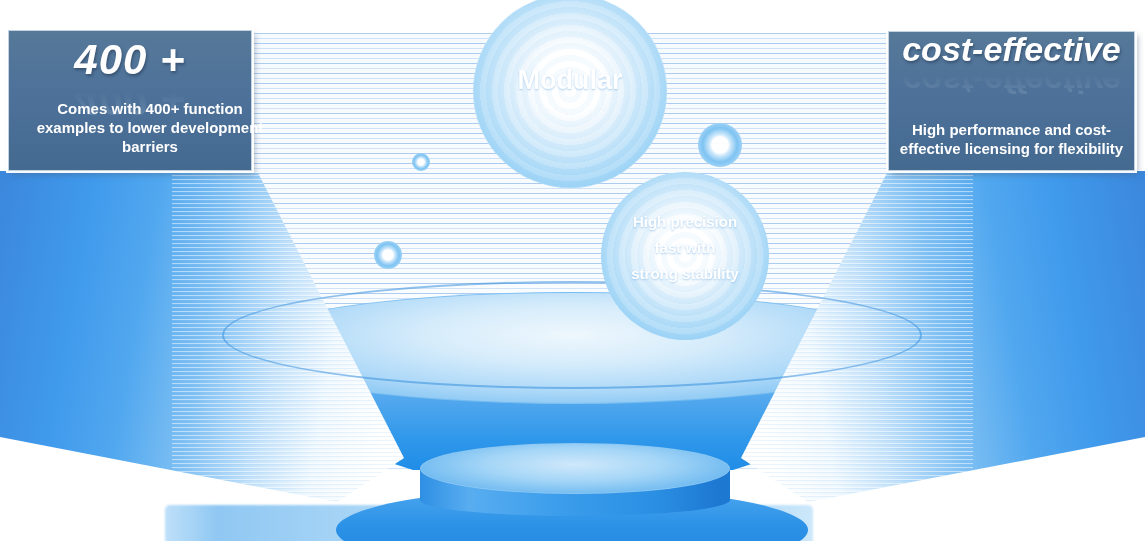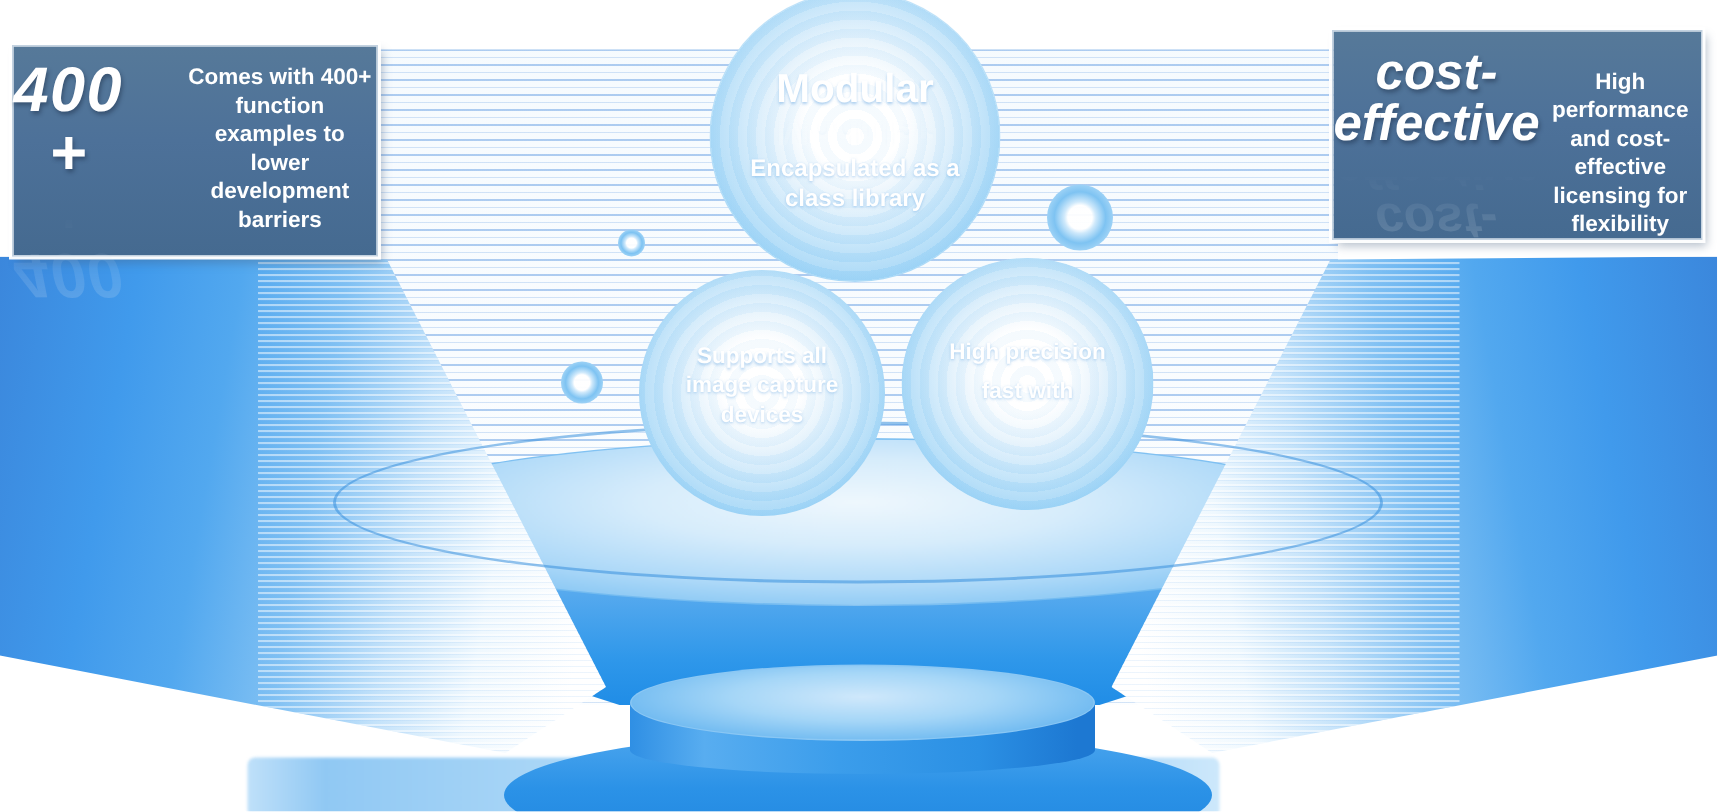--- a/index.html
+++ b/index.html
@@ -73,34 +73,34 @@
   .deco-1{left:374px;top:241px;width:28px;height:28px;}
   .deco-2{left:412px;top:153px;width:18px;height:18px;}
   .deco-3{left:698px;top:123px;width:44px;height:44px;}
 
   
   .panel{position:absolute;z-index:12;color:#ffffff;text-align:center;
     background:linear-gradient(180deg,#577a a0,#4a6d94);
     background:linear-gradient(180deg,#567999 0%,#4d7199 45%,#456a90 100%);
     border:1px solid #c3d2e0;
     box-shadow:0 0 0 2px rgba(255,255,255,0.95), 3px 4px 6px rgba(70,95,125,0.4);
-    display:flex;align-items:flex-start;}
+    display:flex;flex-direction:column;align-items:center;}
   .panel-left{left:8px;top:30px;width:244px;height:141px;padding-top:8px;}
-  .panel-right{left:888px;top:20px;width:247px;height:140px;padding-top:10px;}
+  .panel-right{left:888px;top:31px;width:247px;height:140px;}
   .panel-title-wrap{position:relative;line-height:1;}
   .panel-title{font-style:italic;font-weight:700;color:#fff;text-shadow:1px 2px 3px rgba(25,40,65,0.45);}
   .panel-left .panel-title{font-size:42px;letter-spacing:1px;}
   .panel-right .panel-title{font-size:34px;}
   .panel-title-reflection{position:absolute;top:96%;left:0;right:0;transform:scaleY(-1);opacity:0.32;
     font-style:italic;font-weight:700;color:#dfe9f2;
     -webkit-mask-image:linear-gradient(180deg,rgba(0,0,0,0.6),transparent 70%);
     mask-image:linear-gradient(180deg,rgba(0,0,0,0.6),transparent 70%);}
   .panel-left .panel-title-reflection{font-size:42px;letter-spacing:1px;}
   .panel-right .panel-title-reflection{font-size:34px;}
-  .panel-desc{font-size:15px;font-weight:700;line-height:1.27;width:232px;margin-top:auto;}
+  .panel-desc{font-size:15px;font-weight:700;line-height:1.27;width:232px;margin-top:auto;margin-bottom:12px;}
   .panel-left .panel-desc{margin-bottom:14px;margin-left:40px;}
 </style>
 </head>
 <body>
 
 <div class="stage">
 
   <div class="veil"></div>
 
   <div class="funnel-body"></div>
@@ -121,32 +121,27 @@
   <div class="pedestal-body"></div>
   <div class="pedestal-top"></div>
 
   <div class="deco deco-1"></div>
   <div class="deco deco-2"></div>
   <div class="deco deco-3"></div>
 
   <div class="bubble bubble-main">
     <div class="bubble-title">Modular</div>
     <div class="title-reflection">Modular</div>
-    <div class="bubble-subtitle">Encapsulated as a class library</div>
   </div>
 
-  <div class="bubble bubble-left">
-    <div>Supports all</div>
-    <div>image capture</div>
-    <div>devices</div>
-  </div>
 
   <div class="bubble bubble-right">
     <div>High precision</div>
     <div>fast with</div>
+    <div>strong stability</div>
   </div>
 
   <div class="panel panel-left">
     <div class="panel-title-wrap">
       <div class="panel-title">400 +</div>
       <div class="panel-title-reflection">400 +</div>
     </div>
     <div class="panel-desc">Comes with 400+ function examples to lower development barriers</div>
   </div>
 

